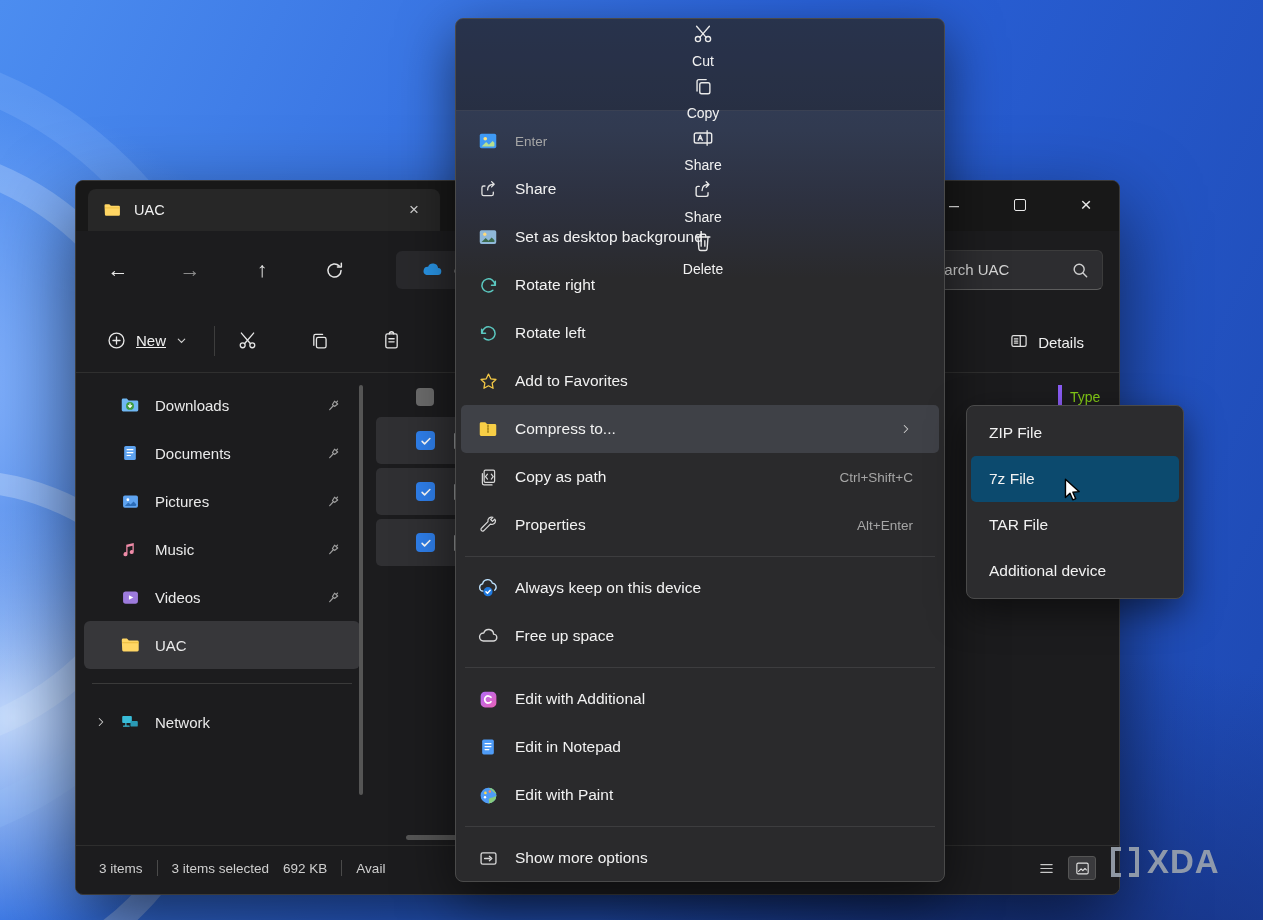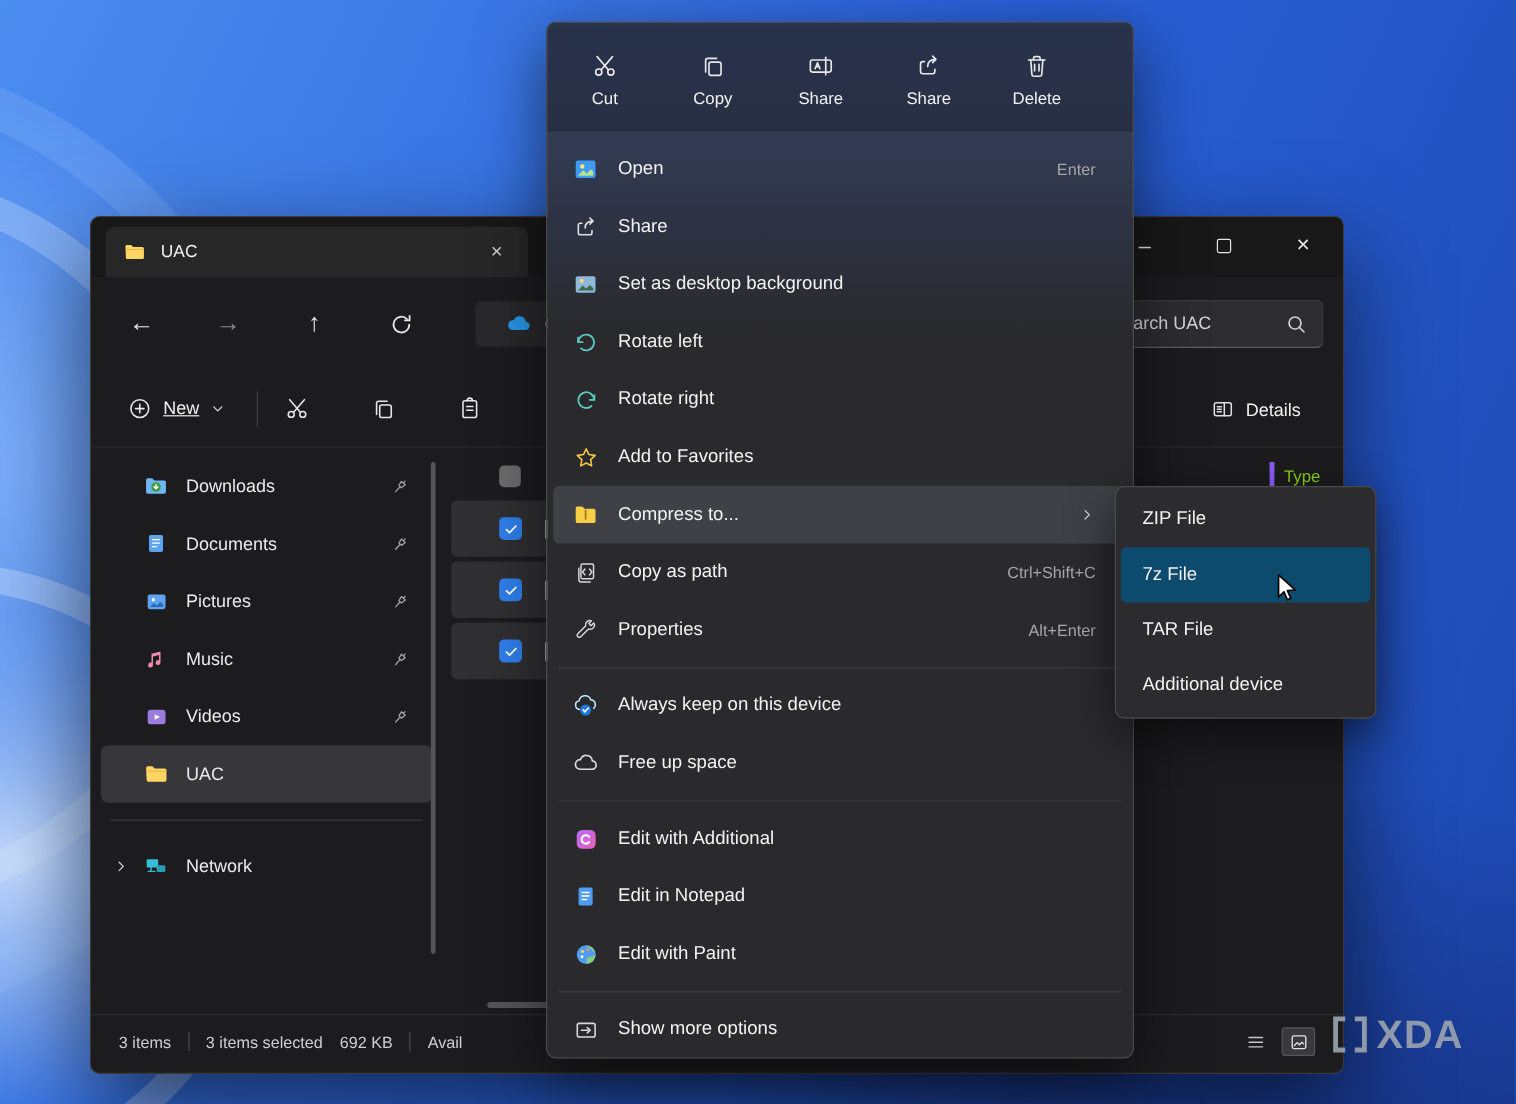--- a/index.html
+++ b/index.html
@@ -85,34 +85,34 @@
   .sb-views { margin-left:auto; display:flex; gap:8px; }
   .sb-view { width:28px; height:24px; display:flex; align-items:center; justify-content:center; border-radius:3px; }
   .sb-view.active { background:#3a3a3d; border:1px solid #555; }
 
   
   .ctx { position:absolute; left:455px; top:18px; width:490px; height:864px; border-radius:8px;
          border:1px solid #4a4a4a; z-index:40; overflow:hidden;
          background:linear-gradient(180deg,#33405f 0%,#313a50 13%,#2d3140 21%,#2a2a2c 30%,#2a2a2c 100%);
          box-shadow:0 18px 55px rgba(0,0,0,.55); }
   .quick { height:92px; display:flex; padding:4px 0 0 6px; gap:6px; align-items:center;
-           border-bottom:1px solid rgba(255,255,255,.09); background:rgba(13,17,30,.28); }
+           border-bottom:1px solid rgba(255,255,255,.09); background:rgba(13,17,30,.28);flex-direction:column; }
   .qa { width:84px; height:78px; display:flex; flex-direction:column; align-items:center; justify-content:center;
         gap:8px; border-radius:5px; color:#f2f2f2; font-size:14px; }
   .ctx-list { padding:6px 5px 0; }
   .ci { height:48px; display:flex; align-items:center; gap:15px; padding:0 26px 0 15px; border-radius:5px;
         font-size:15.5px; color:#f2f2f2; }
   .ci-icon { width:24px; height:24px; display:flex; align-items:center; justify-content:center; flex:0 0 24px; }
   .ci-label { flex:1; white-space:nowrap; }
   .ci-short { font-size:13.5px; color:#a6a6a6; }
   .ci.hl { background:#3f4147; }
   .ctx-sep2 { border-top:1px solid rgba(255,255,255,.09); margin:7px 4px; }
 
   
-  .submenu { position:absolute; left:929px; top:405px; width:218px; background:#2c2c2e;
+  .submenu { position:absolute; left:966px; top:405px; width:218px; background:#2c2c2e;
              border:1px solid #4a4a4a; border-radius:8px; padding:4px; z-index:60;
              box-shadow:0 12px 36px rgba(0,0,0,.5); }
   .smi { height:46px; display:flex; align-items:center; padding:0 18px; border-radius:5px;
          font-size:15.5px; color:#f2f2f2; white-space:nowrap; }
   .smi.hl { background:#0c4a6e; }
 
   .cursor { position:absolute; left:1060px; top:477px; z-index:100; }
 
   .xda { position:absolute; left:1108px; top:843px; z-index:90; display:flex; align-items:center; gap:5px;
          color:#99a2ae; font-weight:bold; font-size:33px; letter-spacing:1px; opacity:.92; }
@@ -490,21 +490,20 @@
     <div class="ctx-list">
 
       <div class="ci">
         <span class="ci-icon">
           <svg width="22" height="22" viewBox="0 0 24 24">
               <rect x="3" y="4" width="18" height="16" rx="2" fill="#3f9af5"></rect>
               <circle cx="9" cy="9.5" r="2" fill="#ffe27a"></circle>
               <path d="M5 18l5-5 3 3 4-4 2 2v3a1 1 0 0 1-1 1z" fill="#b7e08f"></path>
             </svg>
         </span>
-        <span class="ci-label">Open</span>
         <span class="ci-short">Enter</span>
       </div>
 
       <div class="ci">
         <span class="ci-icon">
           <svg width="21" height="21" viewBox="0 0 24 24" fill="none" stroke="#e0e0e0" stroke-width="1.5" stroke-linecap="round" stroke-linejoin="round">
               <path d="M8 8H6.5a2 2 0 0 0-2 2v7a2 2 0 0 0 2 2h9a2 2 0 0 0 2-2v-2"></path>
               <path d="M11 12.5c0-4 2.5-6.5 7.5-6.5m0 0-3-3m3 3-3 3"></path>
             </svg>
         </span>
@@ -518,35 +517,35 @@
               <path d="M5 17.5l4.5-4.5 3 3 3.5-3.5 3 3v2h-14z" fill="#3c6b4f"></path>
               <circle cx="8.5" cy="9" r="1.8" fill="#ffd97a"></circle>
             </svg>
         </span>
         <span class="ci-label">Set as desktop background</span>
       </div>
 
       <div class="ci">
         <span class="ci-icon">
           <svg width="21" height="21" viewBox="0 0 24 24" fill="none" stroke="#5bc8c0" stroke-width="1.7" stroke-linecap="round" stroke-linejoin="round">
+              <path d="M19.5 11.5A7.5 7.5 0 1 0 17 17.5"></path>
+              <path d="M19.8 7.2v4.4h-4.4"></path>
+            </svg>
+        </span>
+        <span class="ci-label">Rotate right</span>
+      </div>
+
+      <div class="ci">
+        <span class="ci-icon">
+          <svg width="21" height="21" viewBox="0 0 24 24" fill="none" stroke="#5bc8c0" stroke-width="1.7" stroke-linecap="round" stroke-linejoin="round">
               <path d="M4.5 11.5A7.5 7.5 0 1 1 7 17.5"></path>
               <path d="M4.2 7.2v4.4h4.4"></path>
             </svg>
         </span>
         <span class="ci-label">Rotate left</span>
-      </div>
-
-      <div class="ci">
-        <span class="ci-icon">
-          <svg width="21" height="21" viewBox="0 0 24 24" fill="none" stroke="#5bc8c0" stroke-width="1.7" stroke-linecap="round" stroke-linejoin="round">
-              <path d="M19.5 11.5A7.5 7.5 0 1 0 17 17.5"></path>
-              <path d="M19.8 7.2v4.4h-4.4"></path>
-            </svg>
-        </span>
-        <span class="ci-label">Rotate right</span>
       </div>
 
       <div class="ci">
         <span class="ci-icon">
           <svg width="21" height="21" viewBox="0 0 24 24" fill="none" stroke="#f3c846" stroke-width="1.5" stroke-linejoin="round">
               <path d="M12 3.5l2.6 5.4 5.9.8-4.3 4.1 1 5.9-5.2-2.8-5.2 2.8 1-5.9-4.3-4.1 5.9-.8z"></path>
             </svg>
         </span>
         <span class="ci-label">Add to Favorites</span>
       </div>

